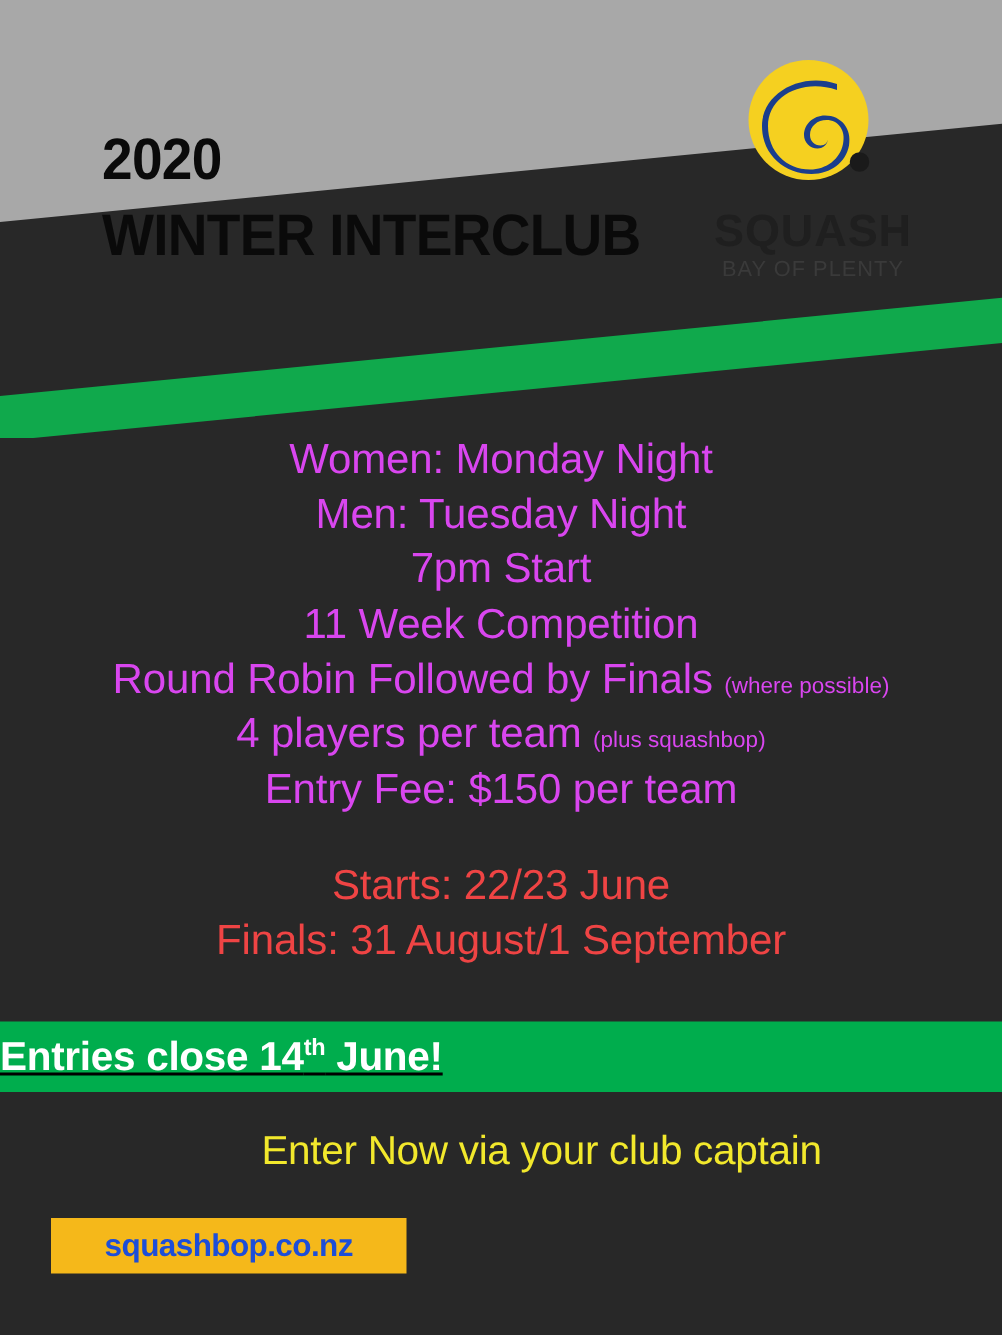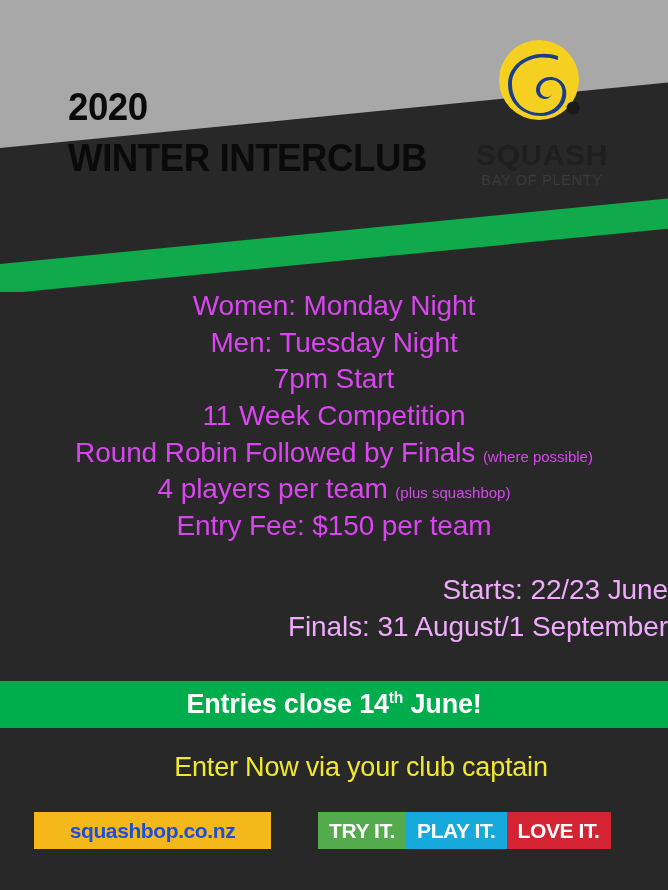--- a/index.html
+++ b/index.html
@@ -120,42 +120,42 @@
   .detail-line .note {
     font-size: 15px;
     font-weight: 300;
     letter-spacing: 0;
   }
   .dates {
     position: absolute;
     left: 0;
     top: 571px;
     width: 668px;
-    text-align: right;
-    color: #f0abfc;
+    text-align: center;
+    color: #ef4444;
   }
   .date-line {
     font-size: 28px;
     font-weight: 300;
     line-height: 1.33;
     letter-spacing: -0.1px;
     white-space: nowrap;
   }
 
   
   .banner {
     position: absolute;
     left: 0;
     top: 681px;
     width: 668px;
     height: 47px;
     background: #00ad4d;
     display: flex;
     align-items: center;
-    justify-content: center;
+    text-decoration: underline;
   }
   .banner-text {
     color: #ffffff;
     font-size: 27px;
     font-weight: 700;
     letter-spacing: -0.2px;
     white-space: nowrap;
   }
   .banner-text sup {
     font-size: 0.58em;
@@ -297,20 +297,15 @@
   </div>
 
   <div class="cta">
     <span class="cta-text">Enter Now via your club captain</span>
   </div>
 
   <div class="footer">
     <div class="url-badge">
       <span>squashbop.co.nz</span>
     </div>
-    <div class="tagline">
-      <div class="tag tag-try">TRY IT.</div>
-      <div class="tag tag-play">PLAY IT.</div>
-      <div class="tag tag-love">LOVE IT.</div>
-    </div>
   </div>
 
 </div>
 
 </body></html>

